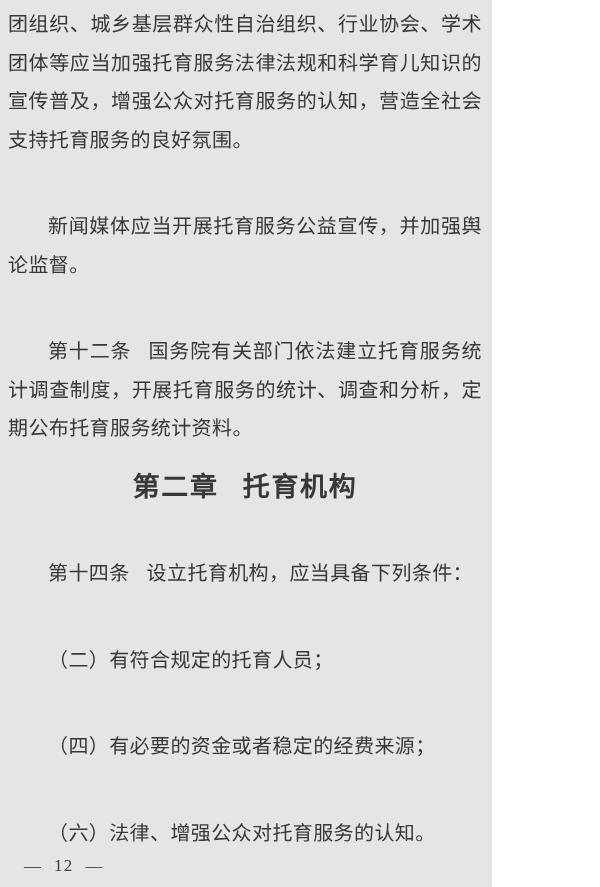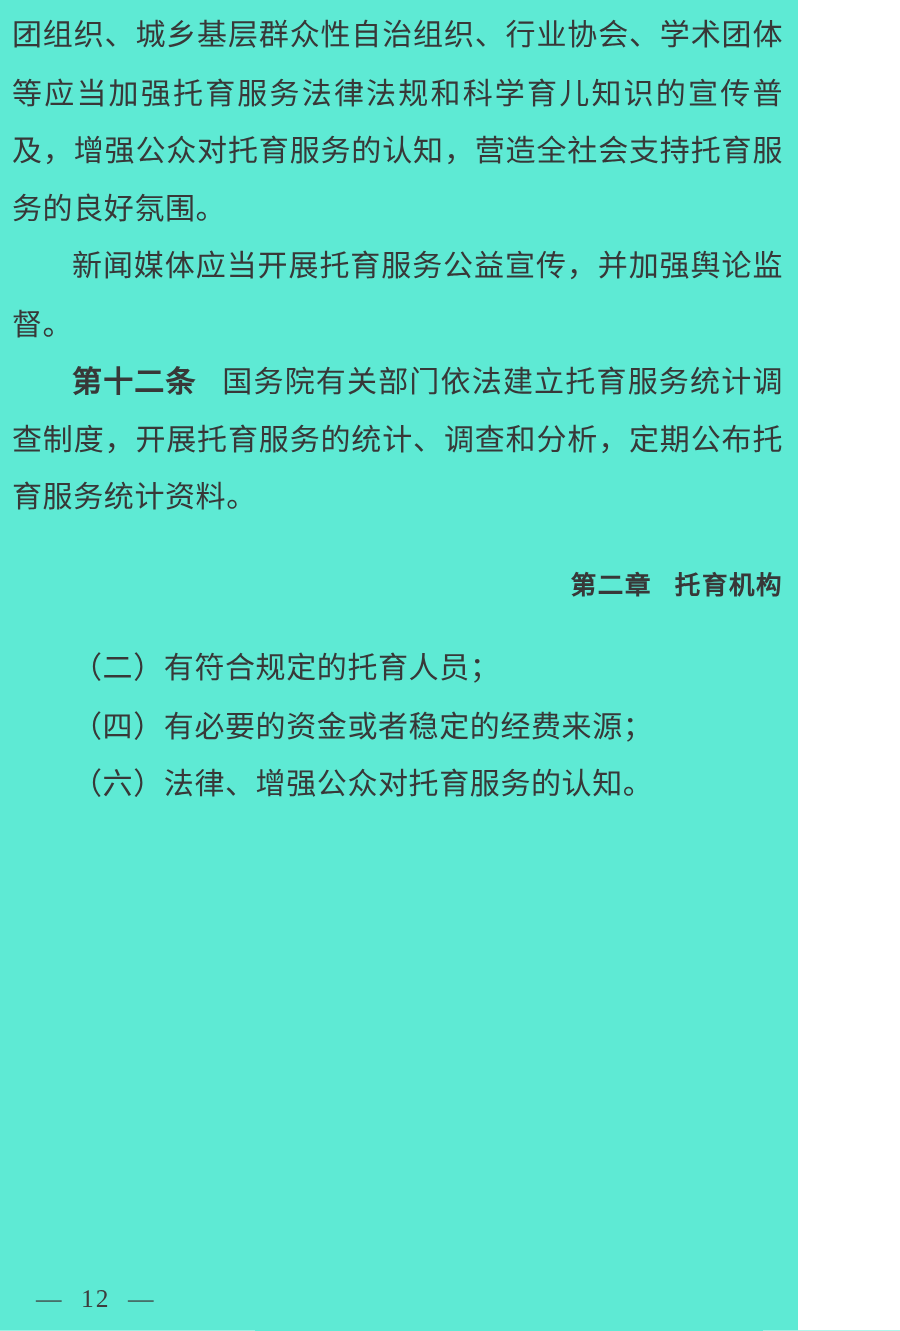--- a/index.html
+++ b/index.html
@@ -7,52 +7,53 @@
     padding: 0;
   }
   body {
     width: 600px;
     height: 887px;
     background: #ffffff;
     overflow: hidden;
   }
   .page {
     position: relative;
-    width: 532px;
+    width: 492px;
     height: 887px;
-    background: #5eead4;
+    background: #e5e5e5;
     color: #383838;
     font-family: "Liberation Serif", "DejaVu Serif", serif;
     box-sizing: border-box;
   }
   .content {
     padding: 5px 10px 0 8px;
   }
   .para {
     margin: 0;
     font-size: 20px;
     line-height: 38.5px;
     text-align: justify;
     text-justify: inter-ideograph;
     letter-spacing: 0.02em;
     word-break: break-all;
   }
   .para.indent {
     text-indent: 2em;
+    margin-top: 48px;
   }
   .article-label {
-    font-weight: 700;
+    font-weight: 400;
     margin-right: 0.85em;
   }
   .chapter-heading {
     margin: 20px 0 17px 0;
-    font-size: 17px;
+    font-size: 27px;
     line-height: 38.5px;
     font-weight: 700;
-    text-align: right;
+    text-align: center;
     letter-spacing: 0.06em;
   }
   .chapter-number {
     margin-right: 0.9em;
   }
   .page-footer {
     position: absolute;
     left: 24px;
     bottom: 10px;
     font-size: 17px;
@@ -70,20 +71,21 @@
 
     <p class="para"><span>团组织、城乡基层群众性自治组织、行业协会、学术团体等应当加强托育服务法律法规和科学育儿知识的宣传普及，增强公众对托育服务的认知，营造全社会支持托育服务的良好氛围。</span></p>
 
     <p class="para indent"><span>新闻媒体应当开展托育服务公益宣传，并加强舆论监督。</span></p>
 
     <p class="para indent"><span class="article-label">第十二条</span><span>国务院有关部门依法建立托育服务统计调查制度，开展托育服务的统计、调查和分析，定期公布托育服务统计资料。</span></p>
 
 
     <h2 class="chapter-heading"><span class="chapter-number">第二章</span><span>托育机构</span></h2>
 
+    <p class="para indent"><span class="article-label">第十四条</span><span>设立托育机构，应当具备下列条件：</span></p>
 
     <p class="para indent"><span>（二）有符合规定的托育人员；</span></p>
     <p class="para indent"><span>（四）有必要的资金或者稳定的经费来源；</span></p>
     <p class="para indent"><span>（六）法律、增强公众对托育服务的认知。</span></p>
 
 
 
   </div>
 
   <div class="page-footer">— 12 —</div>

